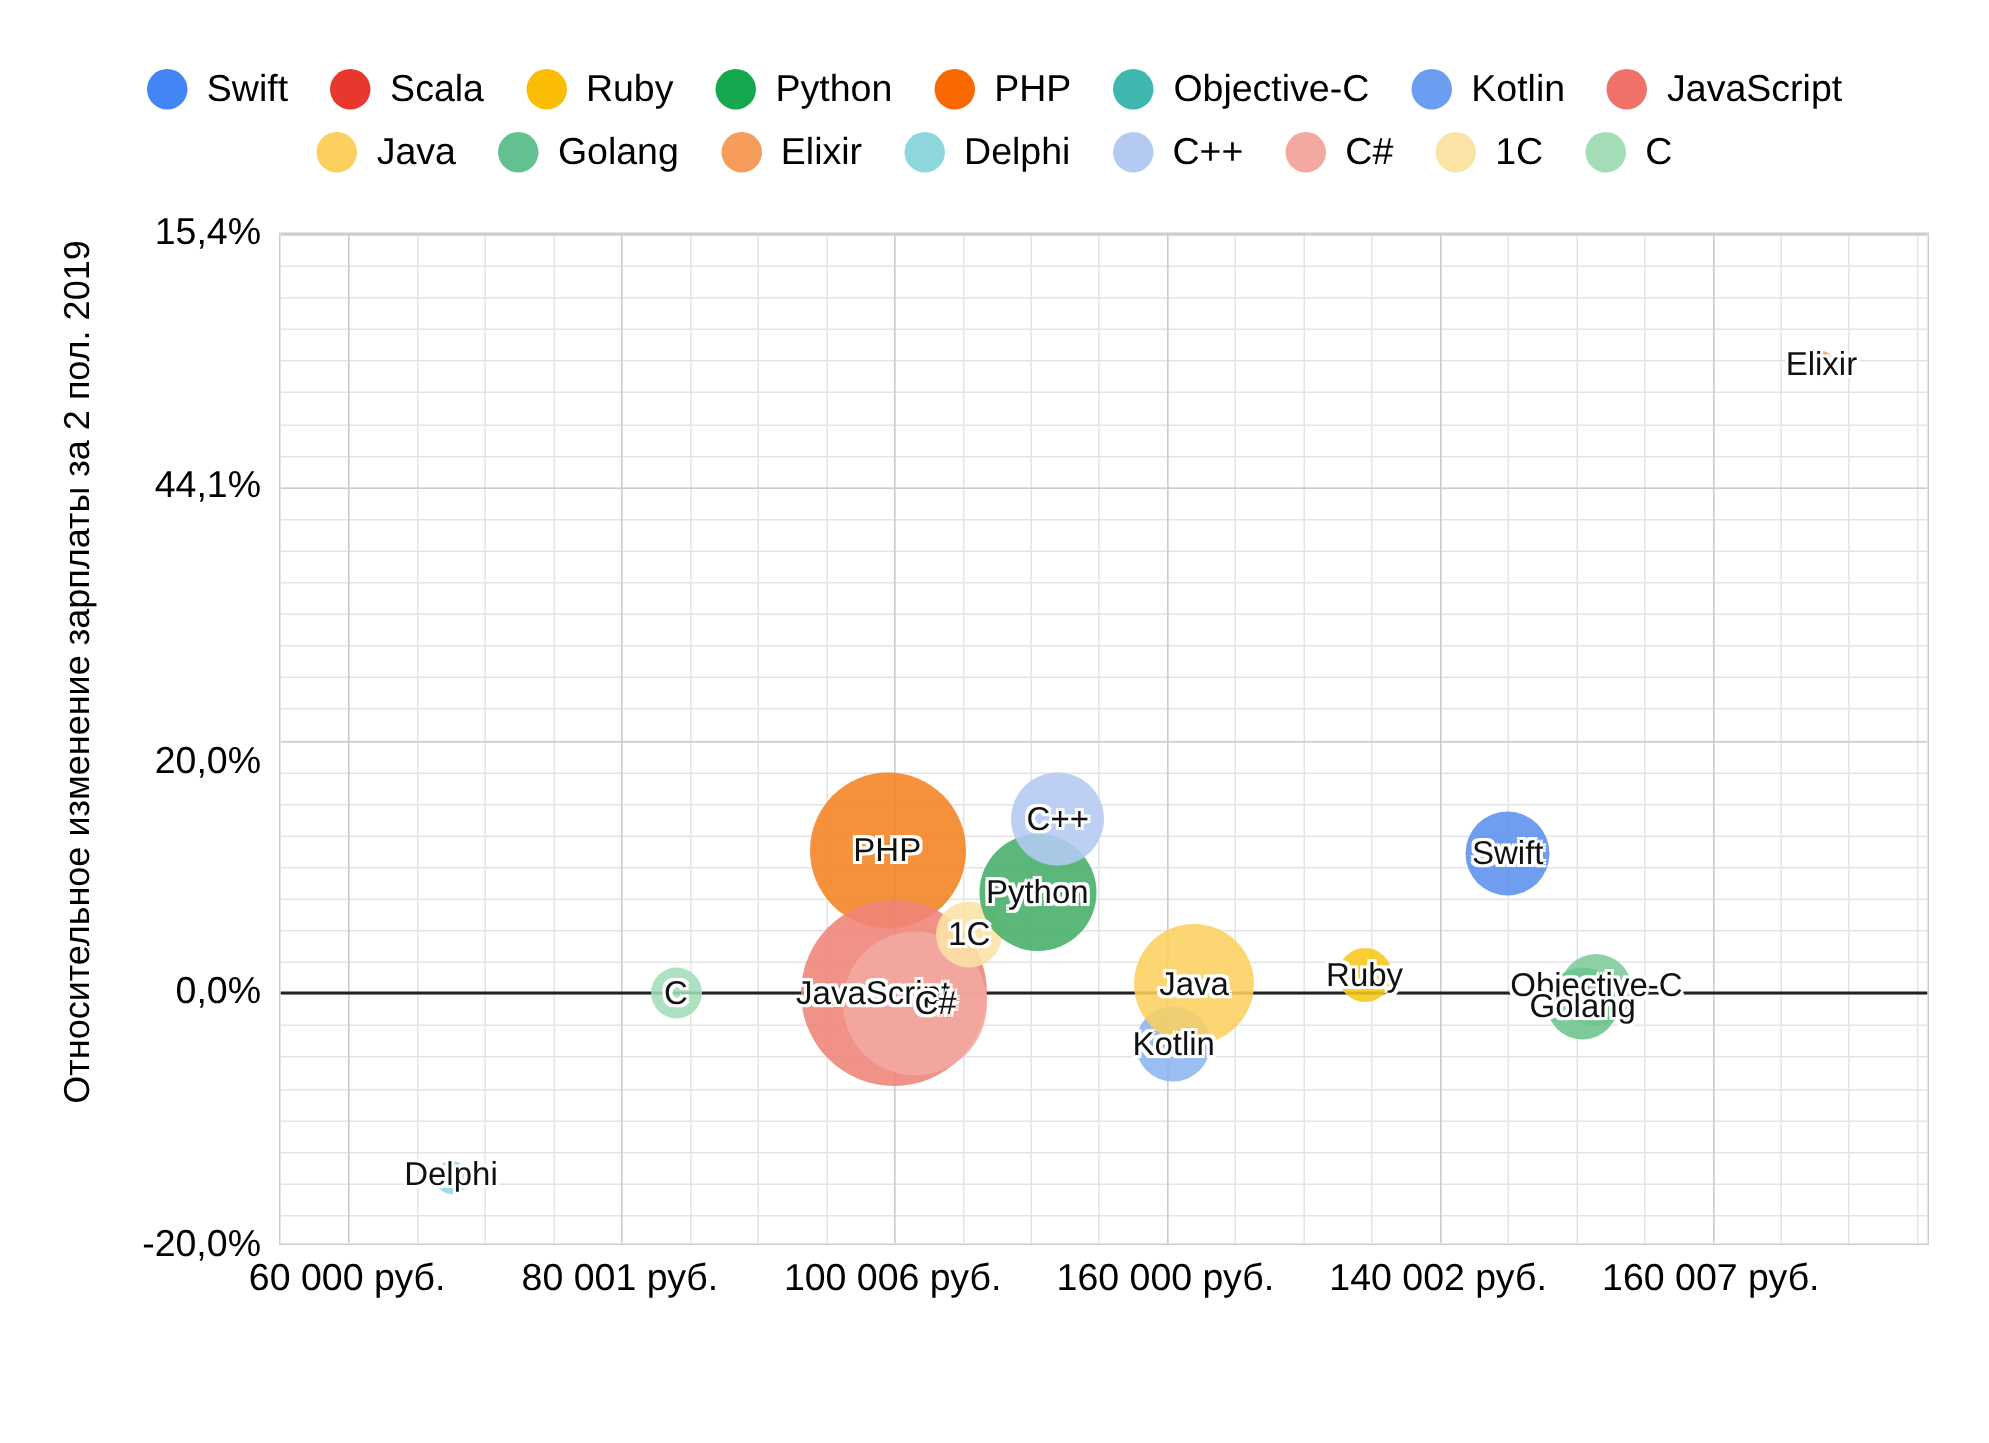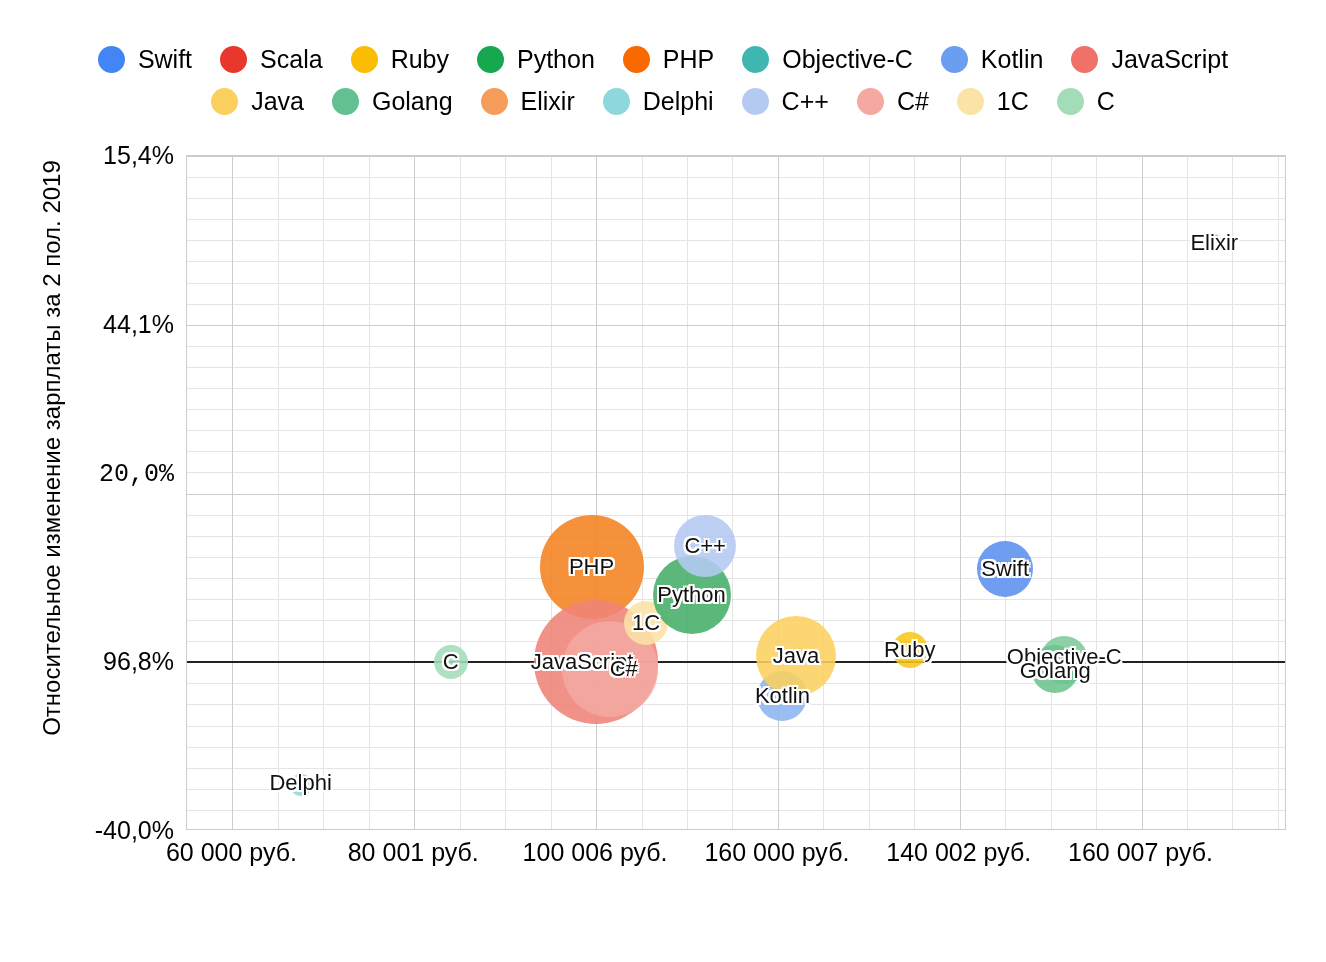--- a/index.html
+++ b/index.html
@@ -335,23 +335,23 @@
         <div class="bubble-label" style="left: 818.182px; top: 413.438px;">Swift</div>
         <div class="bubble-label" style="left: 877.273px; top: 500.719px;">Objective-C</div>
         <div class="bubble-label" style="left: 868.182px; top: 515px;">Golang</div>
         <div class="bubble-label" style="left: 1027.27px; top: 86.9062px;">Elixir</div>
       </div>
   </div>
 
   <div id="y-ticks">
       <div class="ytick" style="top: 0px;">15,4%</div>
       <div class="ytick" style="top: 168.75px;">44,1%</div>
-      <div class="ytick" style="top: 319px; font-family: Liberation Mono, monospace;">20,0%</div>
-      <div class="ytick" style="top: 506.25px;">96,8%</div>
-      <div class="ytick" style="top: 675px;">-40,0%</div>
+      <div class="ytick" style="top: 353px;">20,0%</div>
+      <div class="ytick" style="top: 506.25px;">0,0%</div>
+      <div class="ytick" style="top: 675px;">-20,0%</div>
     </div>
   <div id="x-ticks">
       <div class="xtick" style="left: 45.4545px;">60 000 руб.</div>
       <div class="xtick" style="left: 227.273px;">80 001 руб.</div>
       <div class="xtick" style="left: 409.091px;">100 006 руб.</div>
       <div class="xtick" style="left: 590.909px;">160 000 руб.</div>
       <div class="xtick" style="left: 772.727px;">140 002 руб.</div>
       <div class="xtick" style="left: 954.545px;">160 007 руб.</div>
     </div>
 

